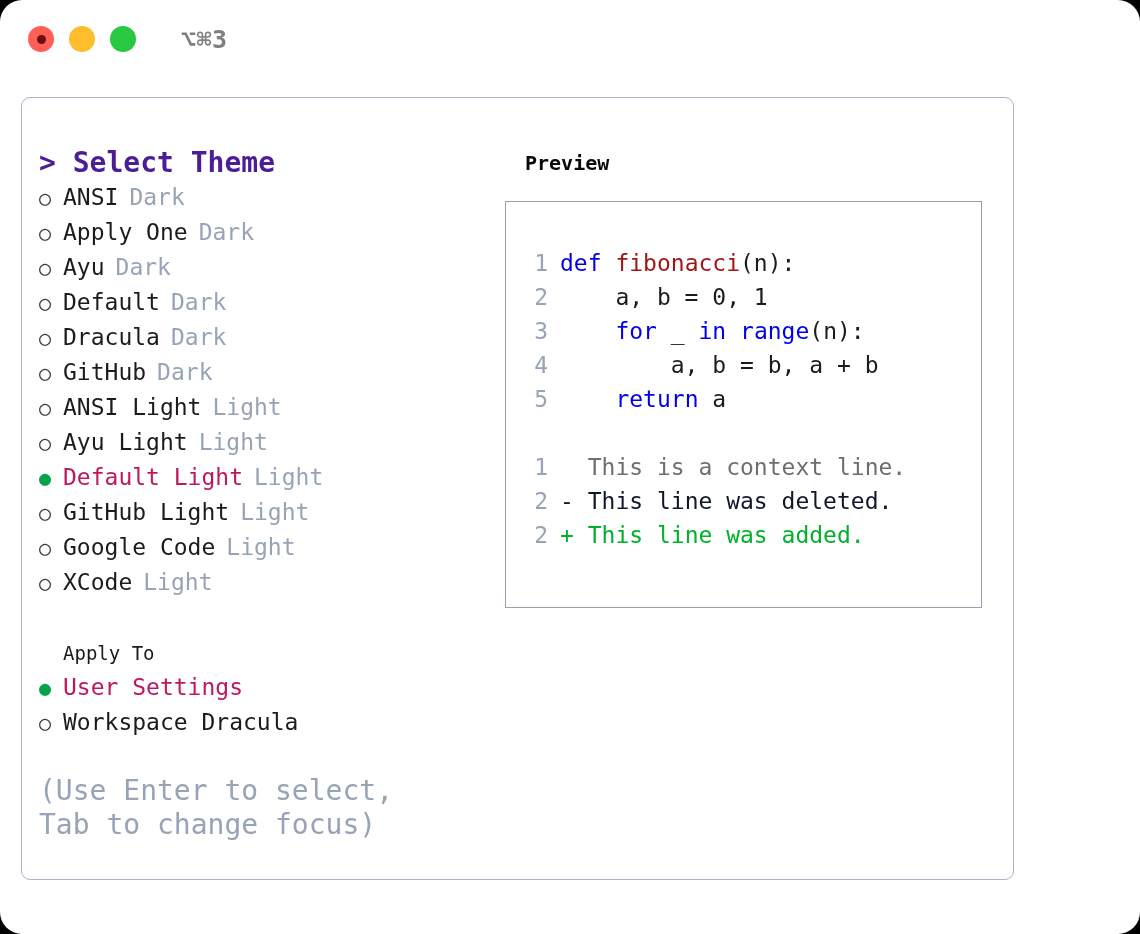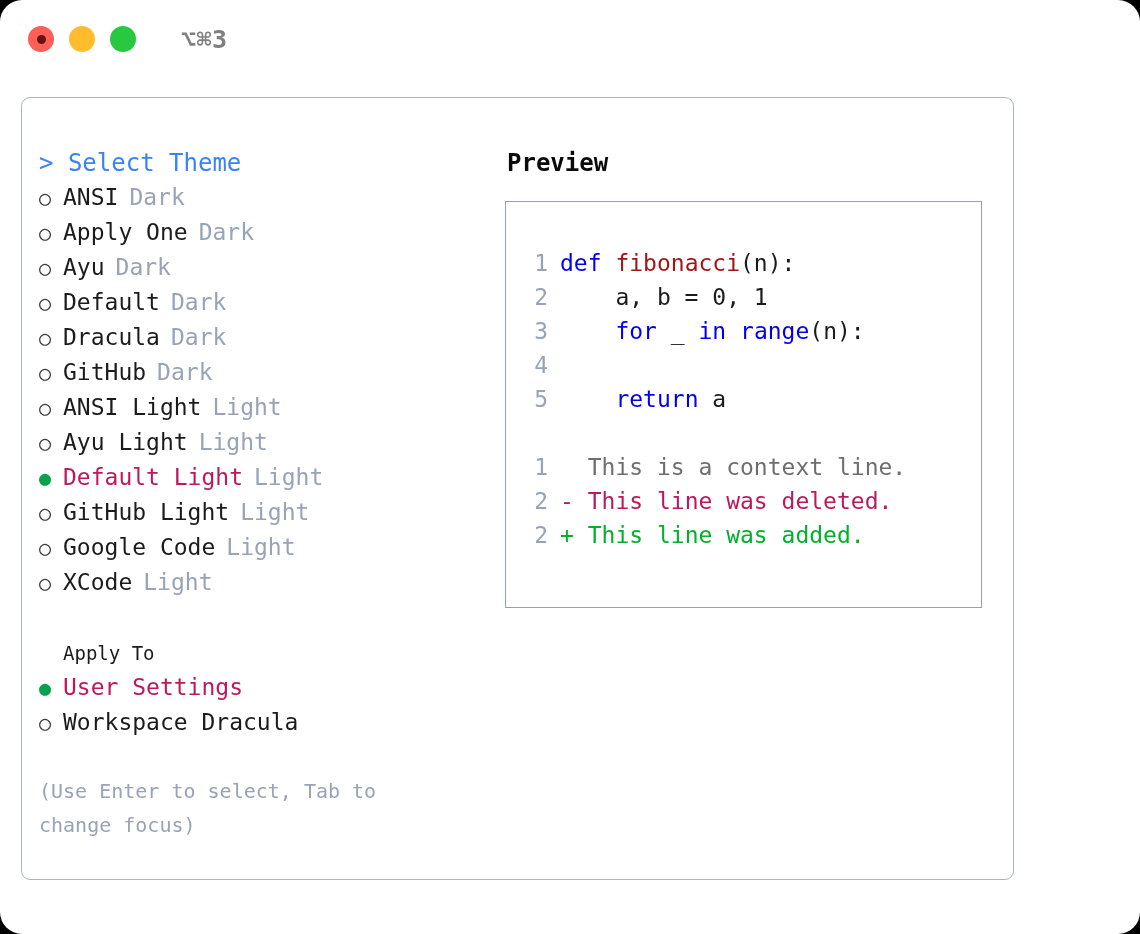--- a/index.html
+++ b/index.html
@@ -80,23 +80,23 @@
     display: flex;
     padding: 48px 0 0 17px;
     box-sizing: border-box;
     height: 100%;
   }
   #left-column  { width: 466px; flex: 0 0 auto; }
   #right-column { flex: 1 1 auto; }
 
   
   .section-heading {
-    font-size: 24px;
-    font-weight: normal;
-    color: #3b82f6;
+    font-size: 28px;
+    font-weight: bold;
+    color: #4c1d95;
     line-height: 34px;
     white-space: pre;
     display: block;
   }
   .opt-row {
     display: flex;
     align-items: baseline;
     line-height: 34px;
     font-size: 23px;
     white-space: pre;
@@ -120,35 +120,35 @@
     font-size: 19px;
     color: #1b1b1b;
     line-height: 34px;
     white-space: pre;
     padding-left: 24px;
     display: block;
   }
 
   #hint-text {
     margin-top: 34px;
+    font-size: 28px;
+    color: #97a3b6;
+    line-height: 34px;
+    max-width: 420px;
+  }
+
+  
+  #preview-heading {
     font-size: 20px;
-    color: #97a3b6;
-    line-height: 34px;
-    max-width: 420px;
-  }
-
-  
-  #preview-heading {
-    font-size: 24px;
     font-weight: bold;
     color: #0a0a0a;
     line-height: 34px;
     white-space: pre;
     display: block;
-    margin-left: 2px;
+    margin-left: 20px;
   }
   #preview-box {
     margin-top: 21px;
     width: 477px;
     height: 407px;
     box-sizing: border-box;
     border: 1.5px solid #95a1b3;
     background: #ffffff;
     padding: 44px 0 0 18px;
   }
@@ -166,21 +166,21 @@
     color: #97a3b6;
     margin-right: 12px;
   }
   .code-text { color: #1b1b1b; }
   .tok-kw   { color: #0000ee; }
   .tok-fn   { color: #a31515; }
   .tok-plain{ color: #1b1b1b; }
 
   #diff-block { margin-top: 34px; }
   .diff-ctx { color: #6e6e6e; }
-  .diff-del { color: #be185d; }
+  .diff-del { color: #0f172a; }
   .diff-add { color: #00b12a; }
 </style>
 </head>
 <body>
 
 <div id="app-window">
 
   <div id="title-bar">
     <div class="traffic-light tl-red">
       <span class="tl-dot"></span>
@@ -224,21 +224,21 @@
       </div>
 
       <div id="right-column">
         <span id="preview-heading">Preview</span>
 
         <div id="preview-box">
           <div id="code-block">
               <div class="code-line"><span class="ln">1</span><span class="code-text"><span class="tok-kw">def </span><span class="tok-fn">fibonacci</span><span class="tok-plain">(n):</span></span></div>
               <div class="code-line"><span class="ln">2</span><span class="code-text"><span class="tok-plain">    a, b = 0, 1</span></span></div>
               <div class="code-line"><span class="ln">3</span><span class="code-text"><span class="tok-plain">    </span><span class="tok-kw">for</span><span class="tok-plain"> _ </span><span class="tok-kw">in</span><span class="tok-plain"> </span><span class="tok-kw">range</span><span class="tok-plain">(n):</span></span></div>
-              <div class="code-line"><span class="ln">4</span></div>
+              <div class="code-line"><span class="ln">4</span><span class="code-text"><span class="tok-plain">        a, b = b, a + b</span></span></div>
               <div class="code-line"><span class="ln">5</span><span class="code-text"><span class="tok-plain">    </span><span class="tok-kw">return</span><span class="tok-plain"> a</span></span></div>
             </div>
           <div id="diff-block">
               <div class="code-line"><span class="ln">1</span><span class="diff-ctx"><span>  </span><span>This is a context line.</span></span></div>
               <div class="code-line"><span class="ln">2</span><span class="diff-del"><span>- </span><span>This line was deleted.</span></span></div>
               <div class="code-line"><span class="ln">2</span><span class="diff-add"><span>+ </span><span>This line was added.</span></span></div>
             </div>
         </div>
       </div>
 

